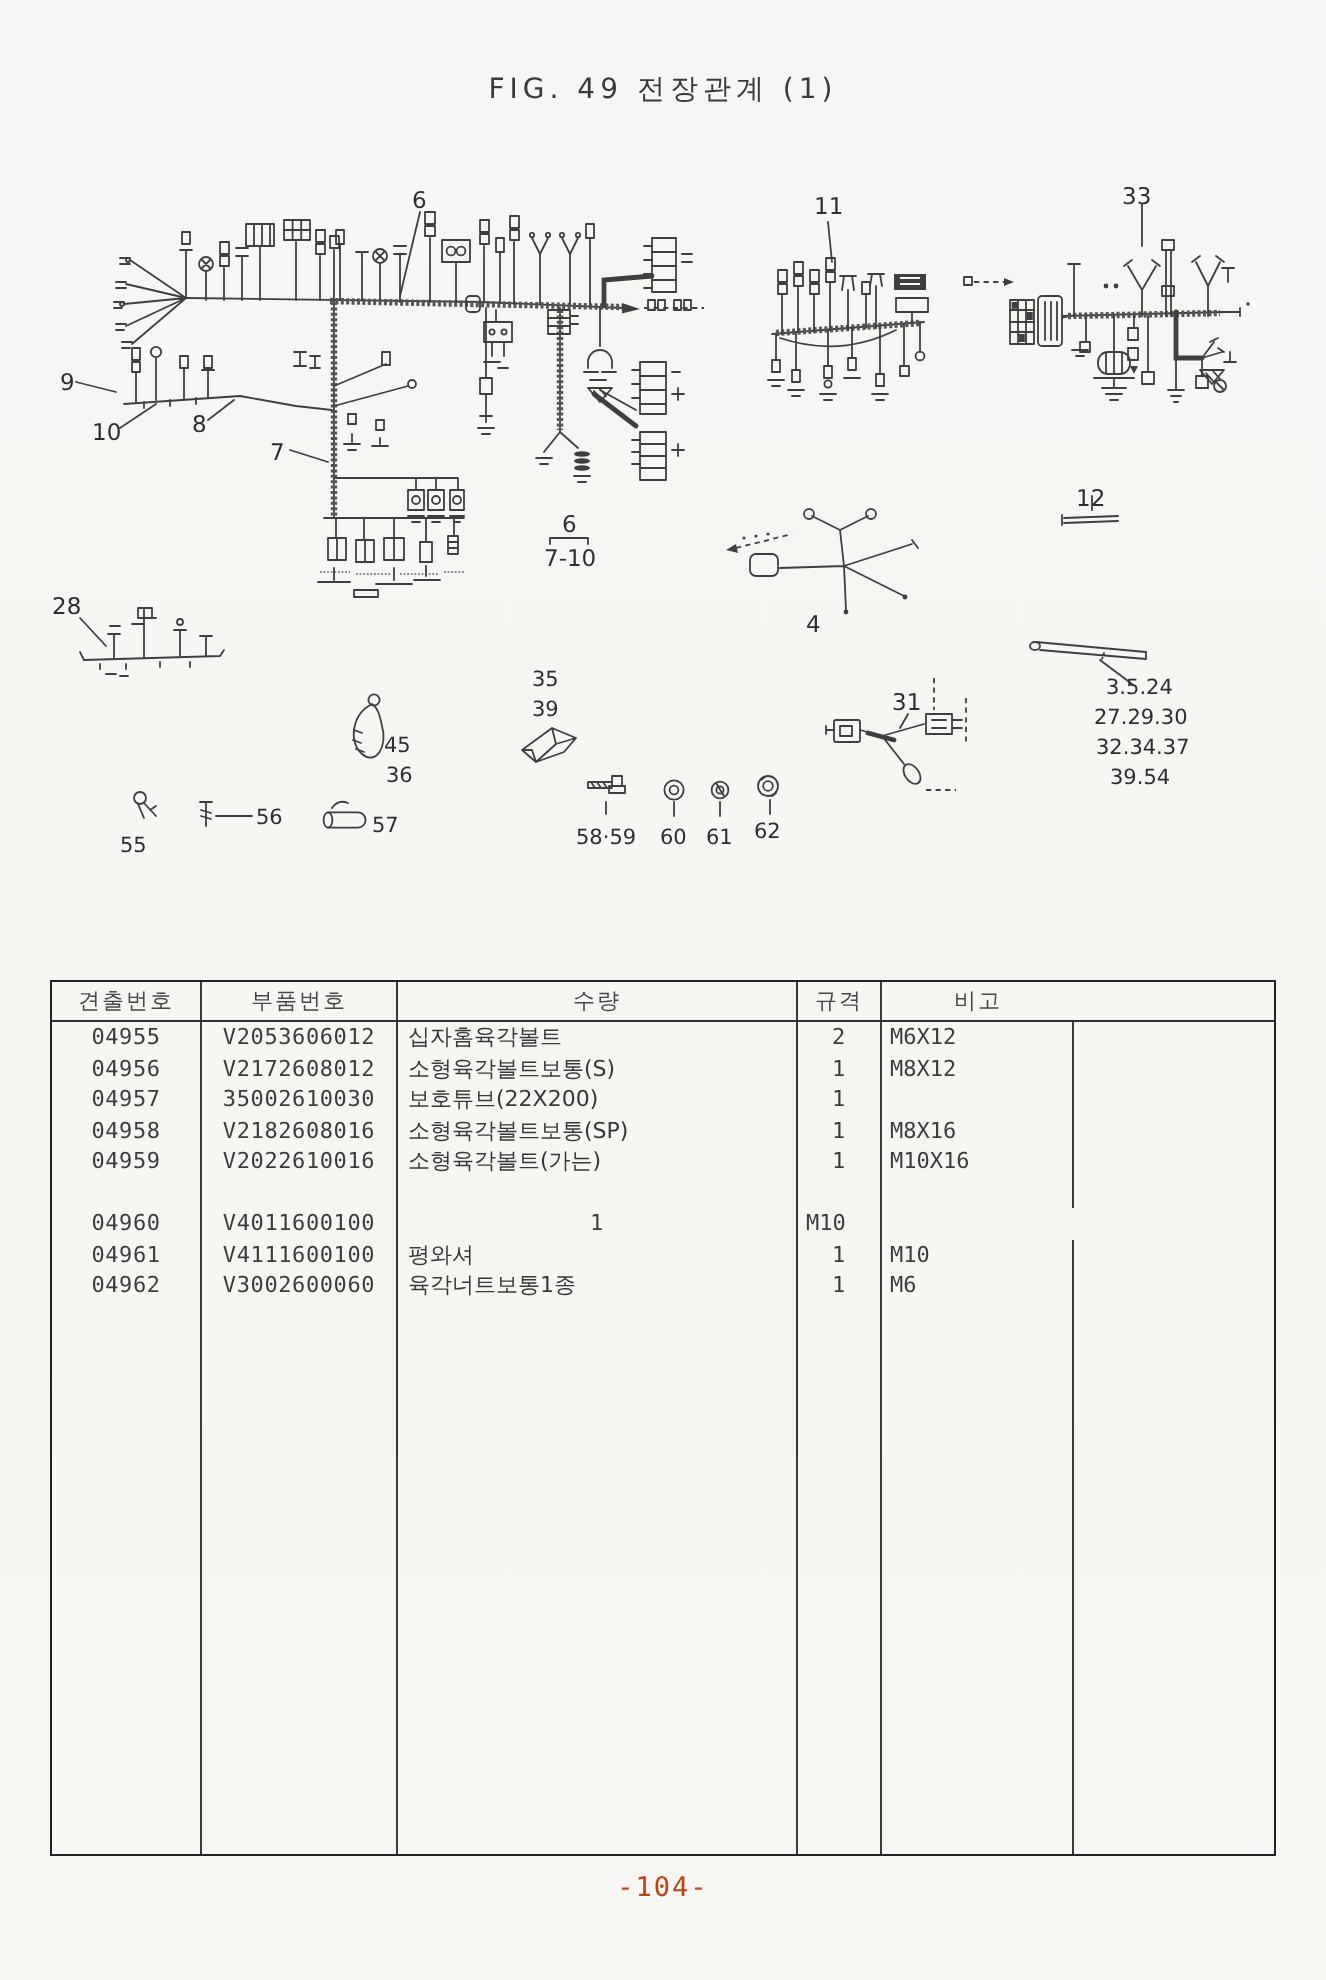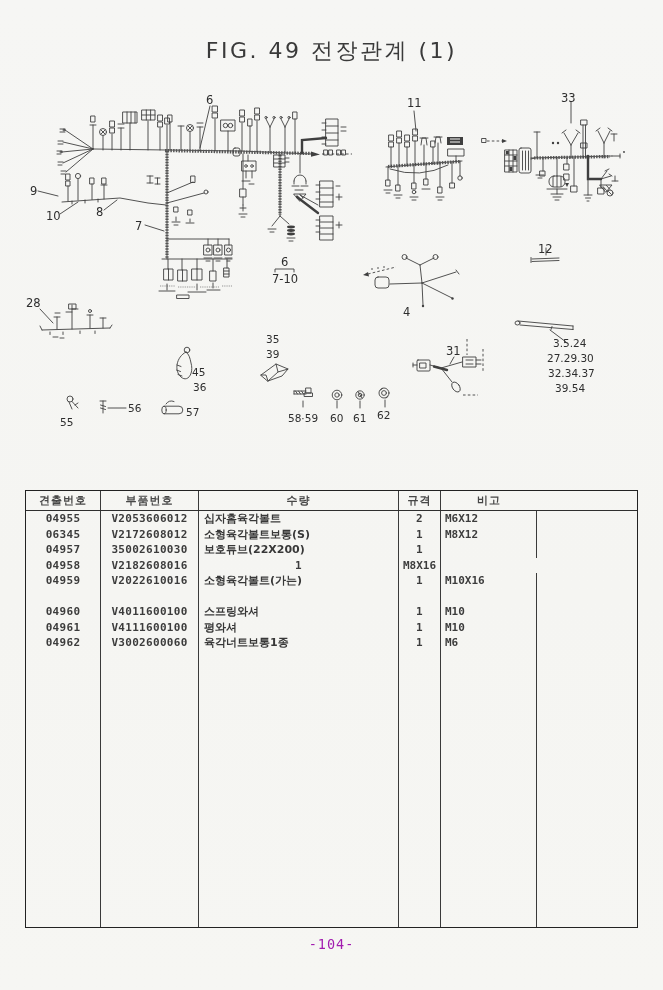--- a/index.html
+++ b/index.html
@@ -3,52 +3,52 @@
 <meta charset="utf-8">
 <style>
   html,body{margin:0;padding:0;}
   body{
     width:663px;height:990px;position:relative;overflow:hidden;
     background:linear-gradient(180deg,#f6f6f4 0%,#f5f5f2 60%,#f6f6f3 100%);
     font-family:"DejaVu Sans",sans-serif;color:#333;
   }
   .page-title{
     position:absolute;top:36px;left:0;width:100%;text-align:center;
-    font-size:22px;letter-spacing:2.5px;color:#3a3a3a;font-weight:500;white-space:pre;
+    font-size:14px;letter-spacing:2.5px;color:#3a3a3a;font-weight:500;white-space:pre;
   }
   svg.diagram{position:absolute;top:55px;left:0;}
   svg.diagram *{vector-effect:none;}
   .ln{stroke:#3f3f3f;stroke-width:.9;fill:none;stroke-linecap:round;stroke-linejoin:round;}
   .thick{stroke:#555;stroke-width:3.2;fill:none;stroke-dasharray:1.5 1.2;}
   .fat{stroke:#3f3f3f;stroke-width:2.4;fill:none;stroke-linecap:round;}
   .fill{fill:#3f3f3f;stroke:none;}
   .micro{stroke:#8a8a8a;stroke-width:1.1;fill:none;stroke-dasharray:.9 .9;}
   .dash{stroke:#3f3f3f;stroke-width:.9;fill:none;stroke-dasharray:2.6 2.2;}
   text.cl{font:11.5px "DejaVu Sans",sans-serif;fill:#2e2e2e;}
   text.cl2{font:10.5px "DejaVu Sans",sans-serif;fill:#2e2e2e;}
   .parts-table{
     position:absolute;top:490px;left:25px;width:613px;height:438px;
     border:1.7px solid #222;box-sizing:border-box;display:flex;flex-direction:column;
     background:transparent;
   }
-  .trow{display:grid;grid-template-columns:75px 98px 200px 42px 96px auto;font-weight:bold;}
+  .trow{display:grid;grid-template-columns:75px 98px 200px 42px 96px auto;}
   .thead{height:19px;border-bottom:1px solid #2f2f2f;}
   .thead .cell{display:flex;align-items:center;justify-content:center;
     font-size:11px;color:#474747;letter-spacing:1px;}
   .cell{border-right:1px solid #3a3a3a;box-sizing:border-box;overflow:hidden;}
   .cell:last-child{border-right:none;}
   .drow{height:15.5px;font-size:11px;}
   .drow .cell{display:flex;align-items:center;white-space:nowrap;}
   .numc{justify-content:center;font-family:"DejaVu Sans Mono",monospace;letter-spacing:.3px;color:#3c3c3c;}
   .txtc{padding-left:5px;color:#383838;}
   .specc{padding-left:4px;font-family:"DejaVu Sans Mono",monospace;color:#3c3c3c;text-align:right;}
   .tfill{flex:1;}
   .page-number{
     position:absolute;top:936px;left:0;width:100%;text-align:center;
-    font-family:"DejaVu Sans Mono",monospace;font-size:13.5px;letter-spacing:1px;color:#a21caf;
+    font-family:"DejaVu Sans Mono",monospace;font-size:13.5px;letter-spacing:1px;color:#c2410c;
   }
 </style>
 </head>
 <body>
 
 <div class="page-title">FIG. 49 전장관계 (1)</div>
 
 <svg class="diagram" width="663" height="412" viewBox="0 0 663 412">
 
   <g>
@@ -430,38 +430,39 @@
 
   <div class="trow drow">
     <div class="cell numc">04955</div>
     <div class="cell numc">V2053606012</div>
     <div class="cell txtc">십자홈육각볼트</div>
     <div class="cell numc">2</div>
     <div class="cell specc">M6X12</div>
     <div class="cell"></div>
   </div>
   <div class="trow drow">
-    <div class="cell numc">06345</div>
+    <div class="cell numc">04956</div>
     <div class="cell numc">V2172608012</div>
     <div class="cell txtc">소형육각볼트보통(S)</div>
     <div class="cell numc">1</div>
     <div class="cell specc">M8X12</div>
     <div class="cell"></div>
   </div>
   <div class="trow drow">
     <div class="cell numc">04957</div>
     <div class="cell numc">35002610030</div>
     <div class="cell txtc">보호튜브(22X200)</div>
     <div class="cell numc">1</div>
     <div class="cell specc"></div>
     <div class="cell"></div>
   </div>
   <div class="trow drow">
     <div class="cell numc">04958</div>
     <div class="cell numc">V2182608016</div>
+    <div class="cell txtc">소형육각볼트보통(SP)</div>
     <div class="cell numc">1</div>
     <div class="cell specc">M8X16</div>
     <div class="cell"></div>
   </div>
   <div class="trow drow">
     <div class="cell numc">04959</div>
     <div class="cell numc">V2022610016</div>
     <div class="cell txtc">소형육각볼트(가는)</div>
     <div class="cell numc">1</div>
     <div class="cell specc">M10X16</div>
@@ -471,21 +472,20 @@
     <div class="cell numc"></div>
     <div class="cell numc"></div>
     <div class="cell txtc"></div>
     <div class="cell numc"></div>
     <div class="cell specc"></div>
     <div class="cell"></div>
   </div>
   <div class="trow drow">
     <div class="cell numc">04960</div>
     <div class="cell numc">V4011600100</div>
-    <div class="cell txtc">스프링와셔</div>
     <div class="cell numc">1</div>
     <div class="cell specc">M10</div>
     <div class="cell"></div>
   </div>
   <div class="trow drow">
     <div class="cell numc">04961</div>
     <div class="cell numc">V4111600100</div>
     <div class="cell txtc">평와셔</div>
     <div class="cell numc">1</div>
     <div class="cell specc">M10</div>

